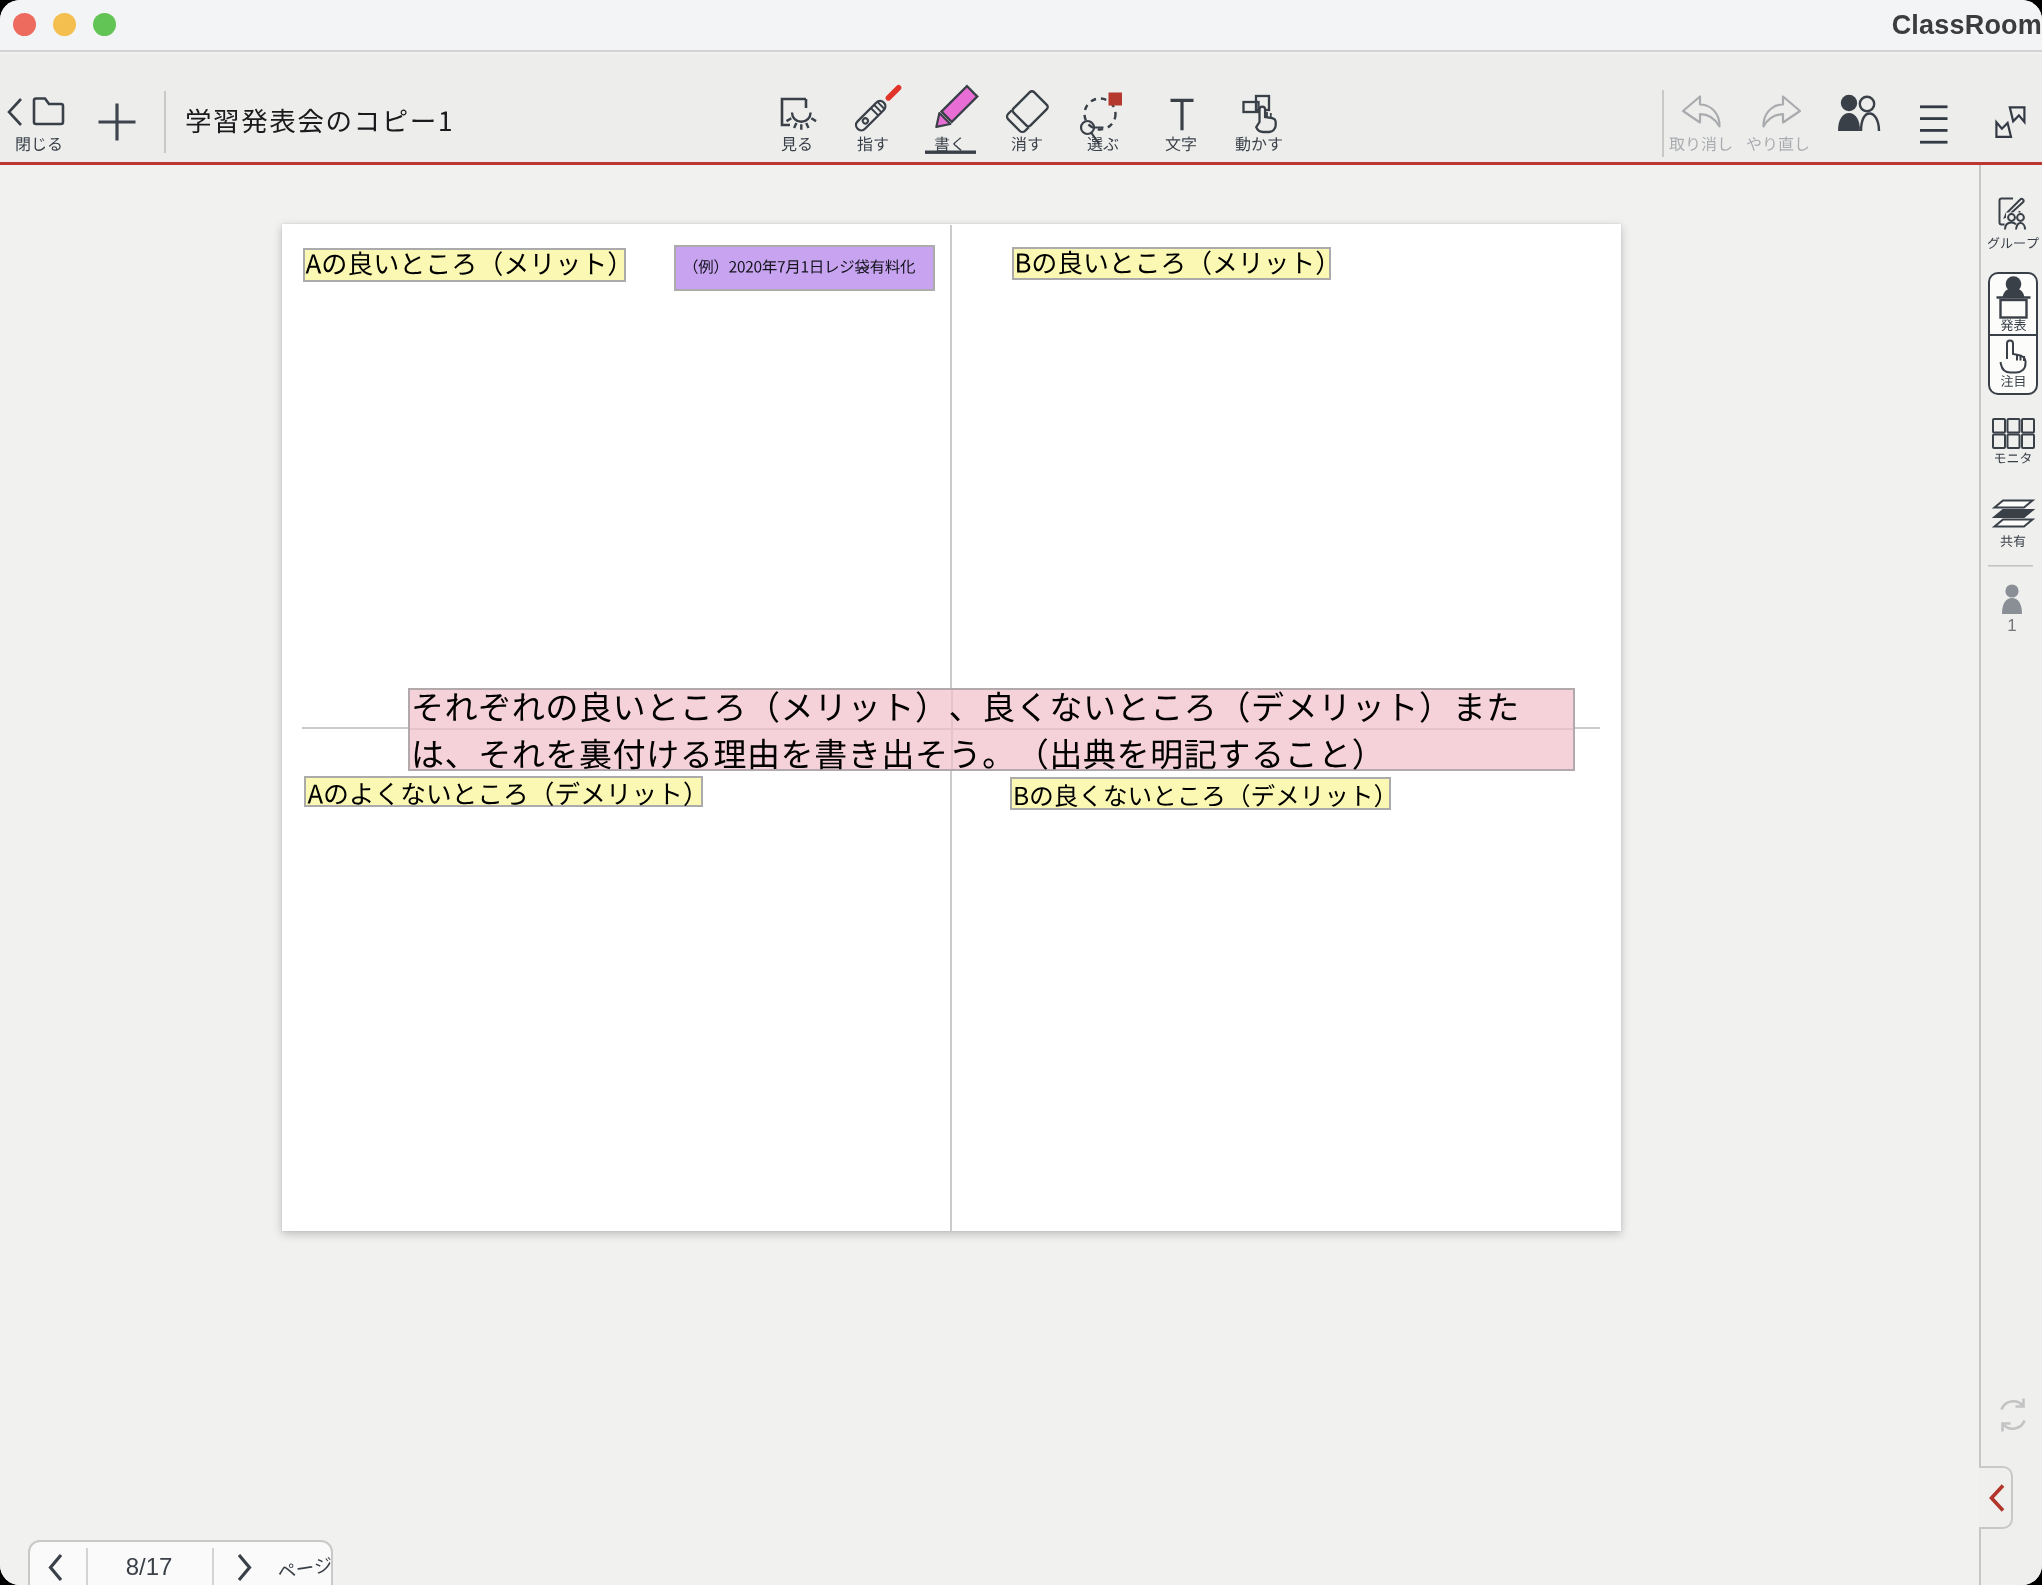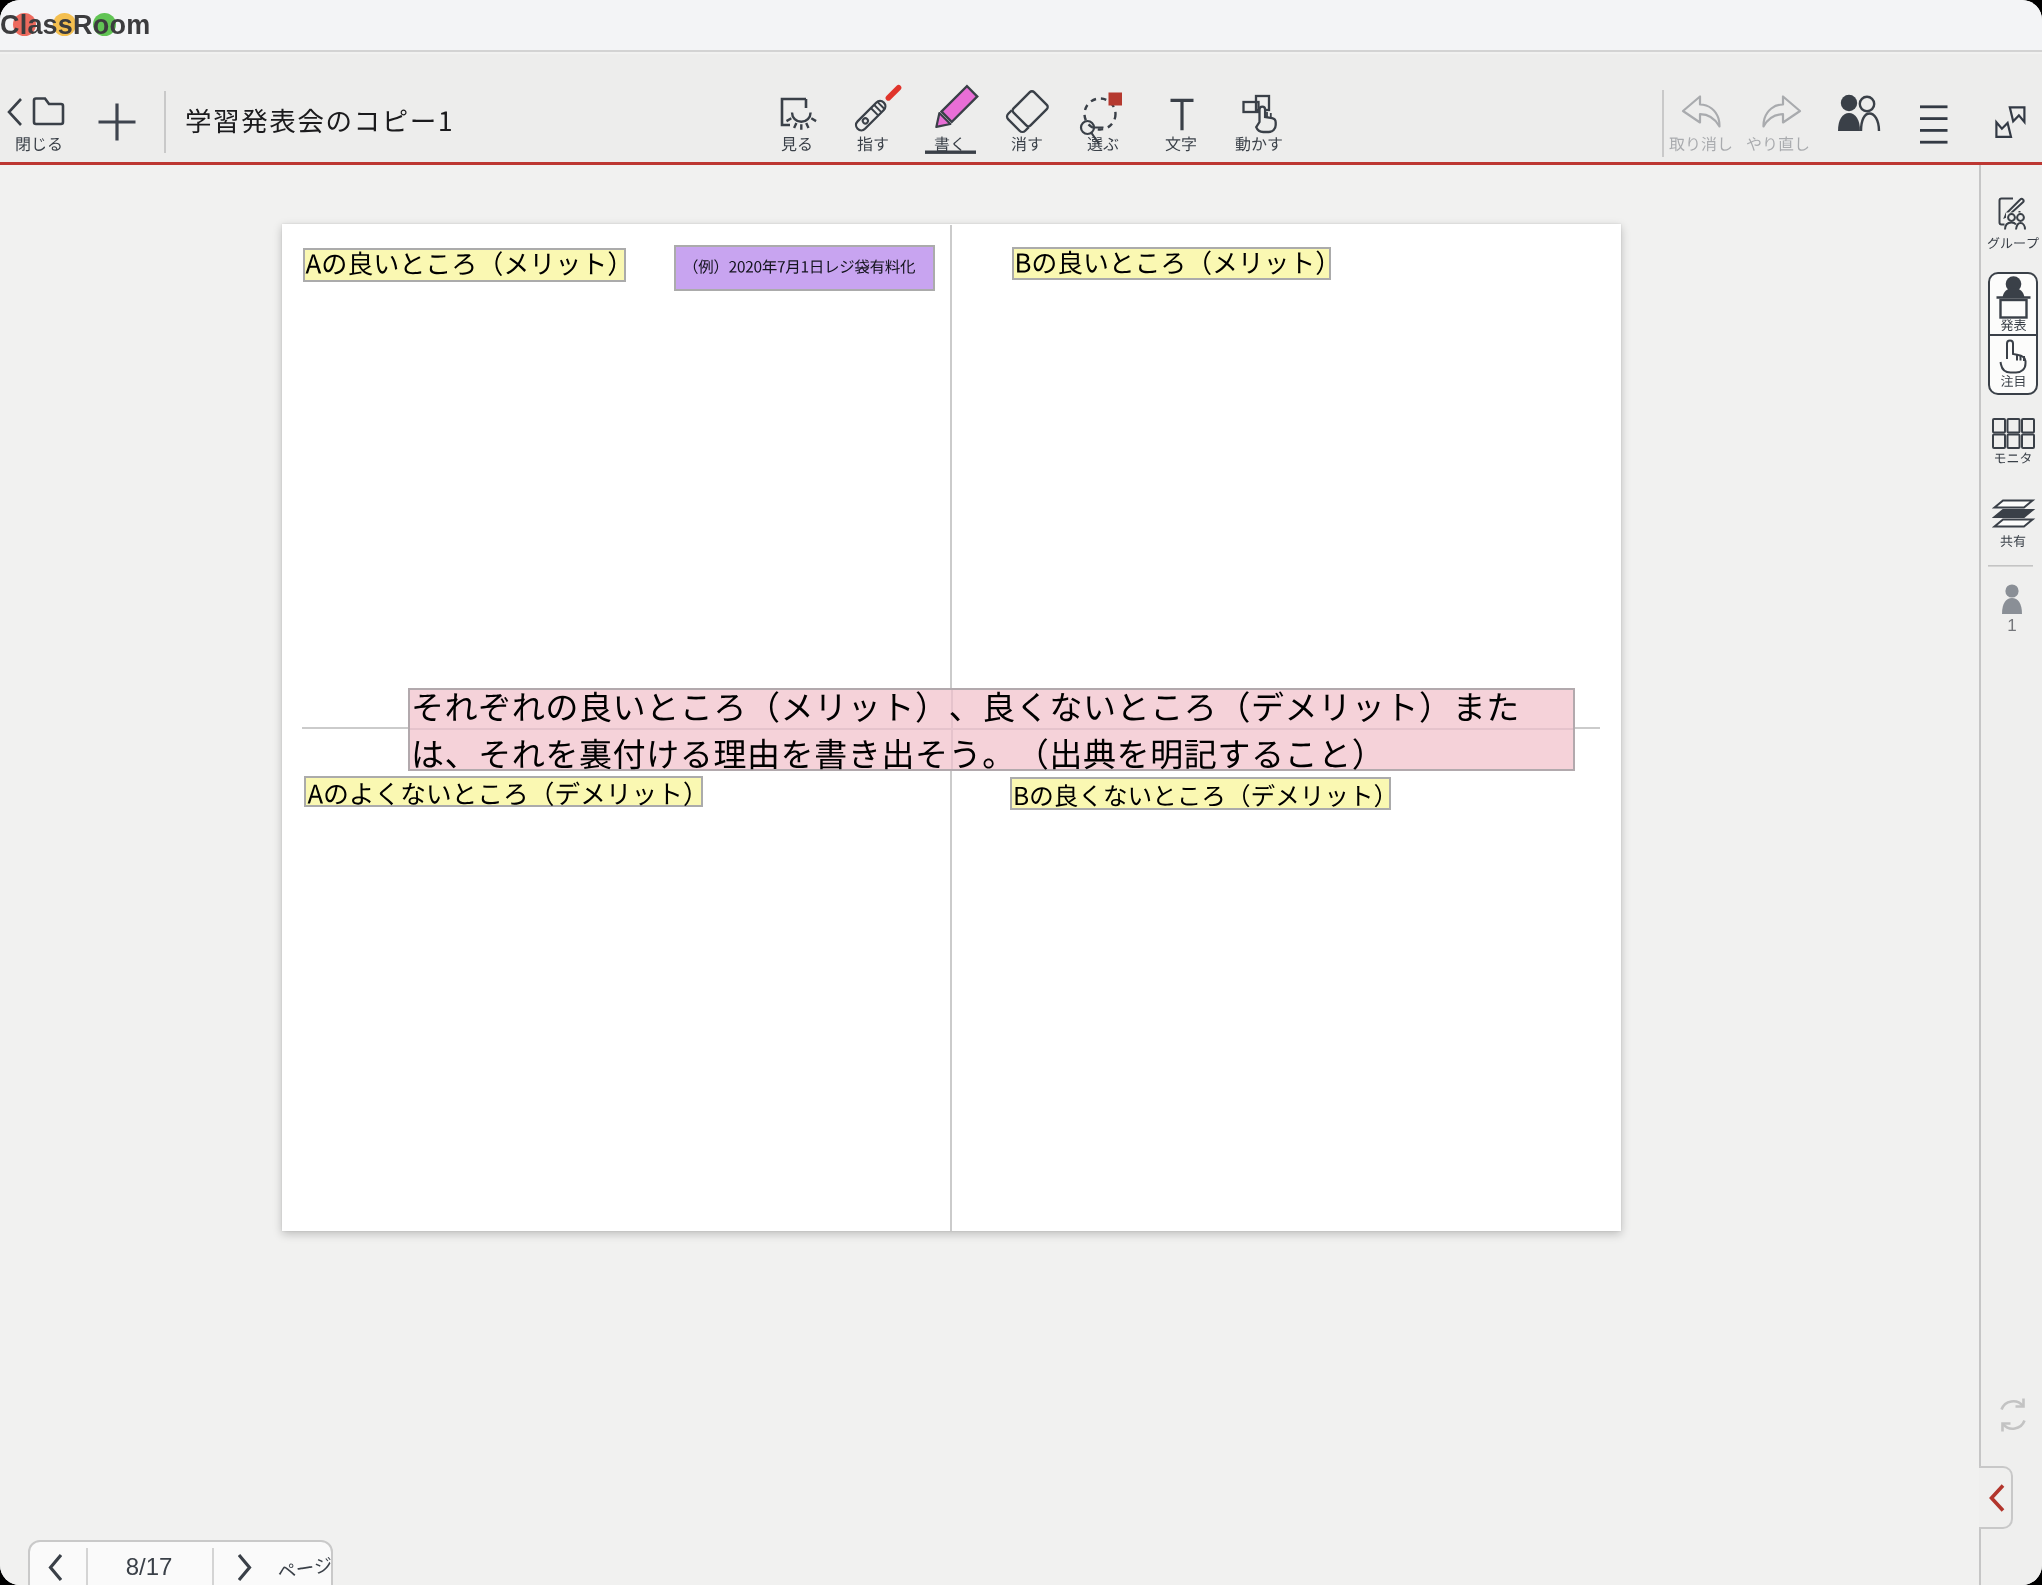--- a/index.html
+++ b/index.html
@@ -2,21 +2,21 @@
 <html><head><meta charset="utf-8">
 <style>
 *{margin:0;padding:0;box-sizing:border-box}
 html,body{width:2042px;height:1585px;background:#000;overflow:hidden;
   font-family:"Liberation Sans",sans-serif;}
 .win{position:absolute;left:0;top:0;width:2042px;height:1585px;border-radius:20px;
   overflow:hidden;background:#f1f1f0;}
 .titlebar{position:absolute;left:0;top:0;width:2042px;height:52px;background:#f3f4f6;
   border-bottom:2px solid #d3d3d3;}
 .tl{position:absolute;top:12.5px;width:23px;height:23px;border-radius:50%;}
-.apptitle{position:absolute;top:0;left:0;width:2042px;height:50px;text-align:left;
+.apptitle{position:absolute;top:0;left:0;width:2042px;height:50px;text-align:right;
   font-weight:bold;font-size:27px;line-height:50px;color:#3c3c3e;letter-spacing:0.2px;}
 .toolbar{position:absolute;left:0;top:54px;width:2042px;height:108px;background:#ededec;}
 .redline{position:absolute;left:0;top:162px;width:2042px;height:3px;background:#bd3732;}
 .canvas{position:absolute;left:0;top:165px;width:1979px;height:1420px;background:#f1f1f0;}
 .sidebar{position:absolute;left:1979px;top:165px;width:63px;height:1420px;background:#efefee;
   border-left:2px solid #c6c6c6;}
 .page{position:absolute;left:282px;top:224px;width:1339px;height:1007px;background:#fff;
   box-shadow:0 3px 9px rgba(0,0,0,0.22),0 0 2px rgba(0,0,0,0.10);}
 .vdiv{position:absolute;left:950px;top:225px;width:2px;height:1006px;background:#cbcbcb;}
 .hdiv{position:absolute;left:302px;top:727px;width:1298px;height:2px;background:#cbcbcb;}

